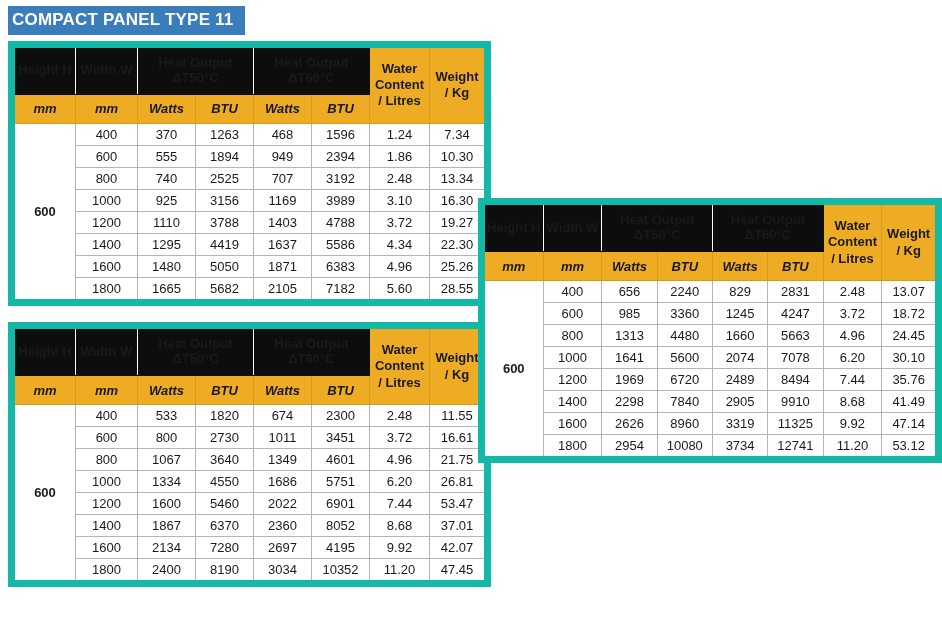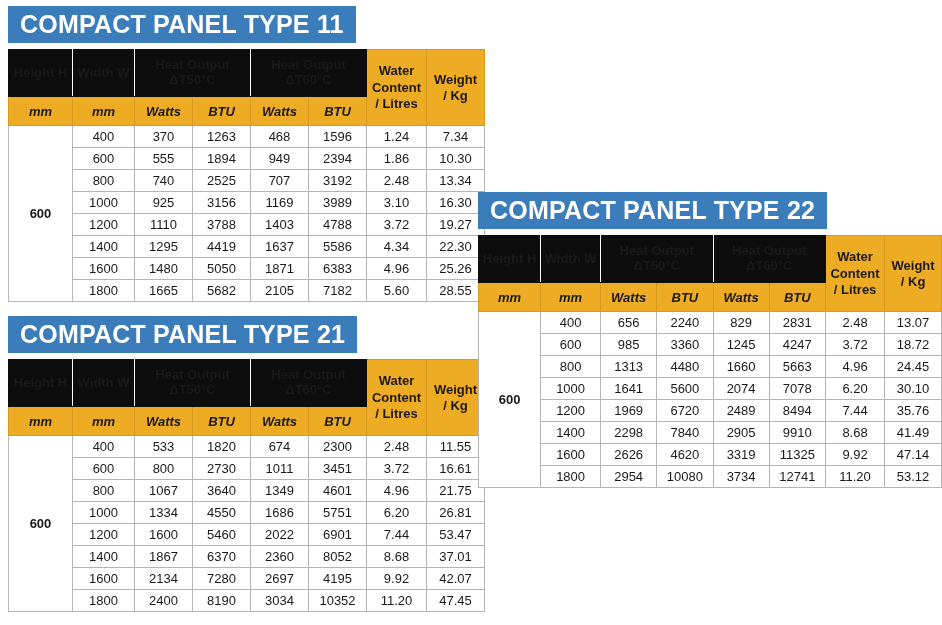--- a/index.html
+++ b/index.html
@@ -17,34 +17,34 @@
 
   .panel {
     position: absolute;
   }
 
   
   .title-bar {
     background: #3b7cba;
     color: #ffffff;
     font-weight: bold;
-    font-size: 25px;
+    font-size: 17px;
     letter-spacing: 0.2px;
-    padding: 5px 12px 6px 12px;
+    padding: 5px 12px 6px 4px;
     display: inline-block;
     white-space: nowrap;
     line-height: 1.05;
   }
 
   
   table.spec {
     border-collapse: collapse;
     table-layout: fixed;
     background: #ffffff;
-    border: 1px solid #14b8a6;
+    border: 7px solid #14b8a6;
   }
   table.spec td, table.spec th {
     border: 1px solid #b5b5b5;
     text-align: center;
     vertical-align: middle;
     padding: 0;
     font-size: 13px;
     color: #1a1a1a;
   }
 
@@ -227,21 +227,20 @@
             <td class="data-cell">7182</td>
             <td class="data-cell">5.60</td>
             <td class="data-cell">28.55</td>
           </tr>
         </tbody>
     </table>
   </div>
 </div>
 
 <div class="panel" id="panel-21">
-  <div class="title-bar">COMPACT PANEL TYPE 21</div>
   <div class="table-wrap">
     <table class="spec">
       <colgroup>
         <col style="width:64px">
           <col style="width:62px">
           <col style="width:58px">
           <col style="width:58px">
         <col style="width:58px">
           <col style="width:58px">
           <col style="width:60px">
@@ -351,21 +350,20 @@
             <td class="data-cell">10352</td>
             <td class="data-cell">11.20</td>
             <td class="data-cell">47.45</td>
           </tr>
         </tbody>
     </table>
   </div>
 </div>
 
 <div class="panel" id="panel-22">
-  <div class="title-bar">COMPACT PANEL TYPE 22</div>
   <div class="table-wrap">
     <table class="spec">
       <colgroup>
         <col style="width:64px">
           <col style="width:62px">
           <col style="width:58px">
           <col style="width:58px">
         <col style="width:58px">
           <col style="width:58px">
           <col style="width:60px">
@@ -454,21 +452,21 @@
             <td class="data-cell">2298</td>
             <td class="data-cell">7840</td>
             <td class="data-cell">2905</td>
             <td class="data-cell">9910</td>
             <td class="data-cell">8.68</td>
             <td class="data-cell">41.49</td>
           </tr>
           <tr>
             <td class="data-cell">1600</td>
             <td class="data-cell">2626</td>
-            <td class="data-cell">4620</td>
+            <td class="data-cell">8960</td>
             <td class="data-cell">3319</td>
             <td class="data-cell">11325</td>
             <td class="data-cell">9.92</td>
             <td class="data-cell">47.14</td>
           </tr>
           <tr>
             <td class="data-cell">1800</td>
             <td class="data-cell">2954</td>
             <td class="data-cell">10080</td>
             <td class="data-cell">3734</td>

